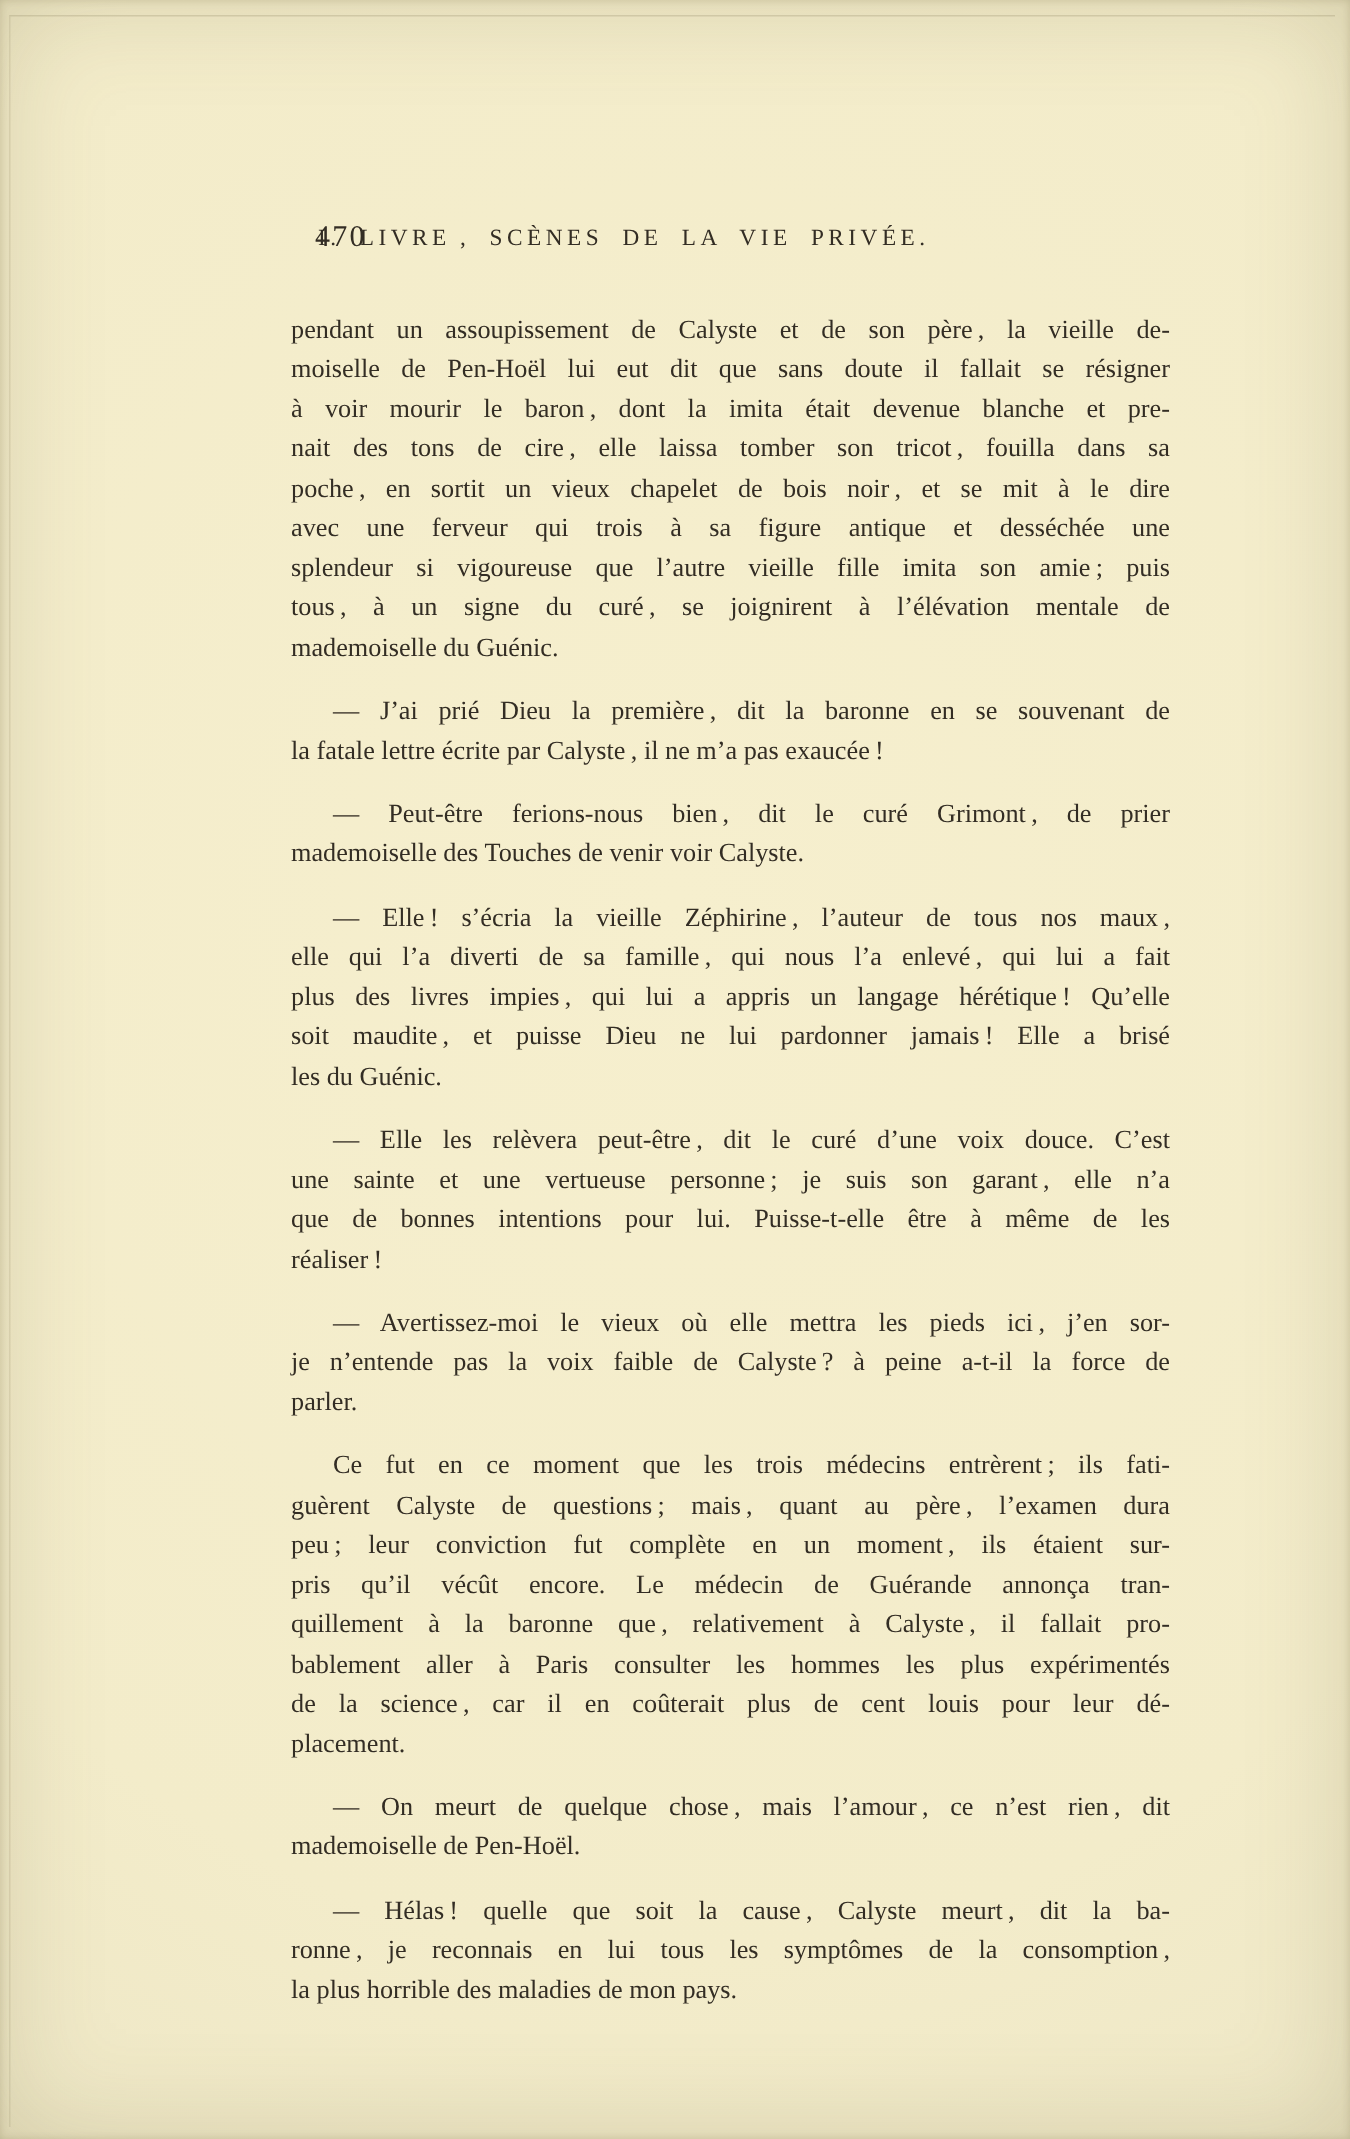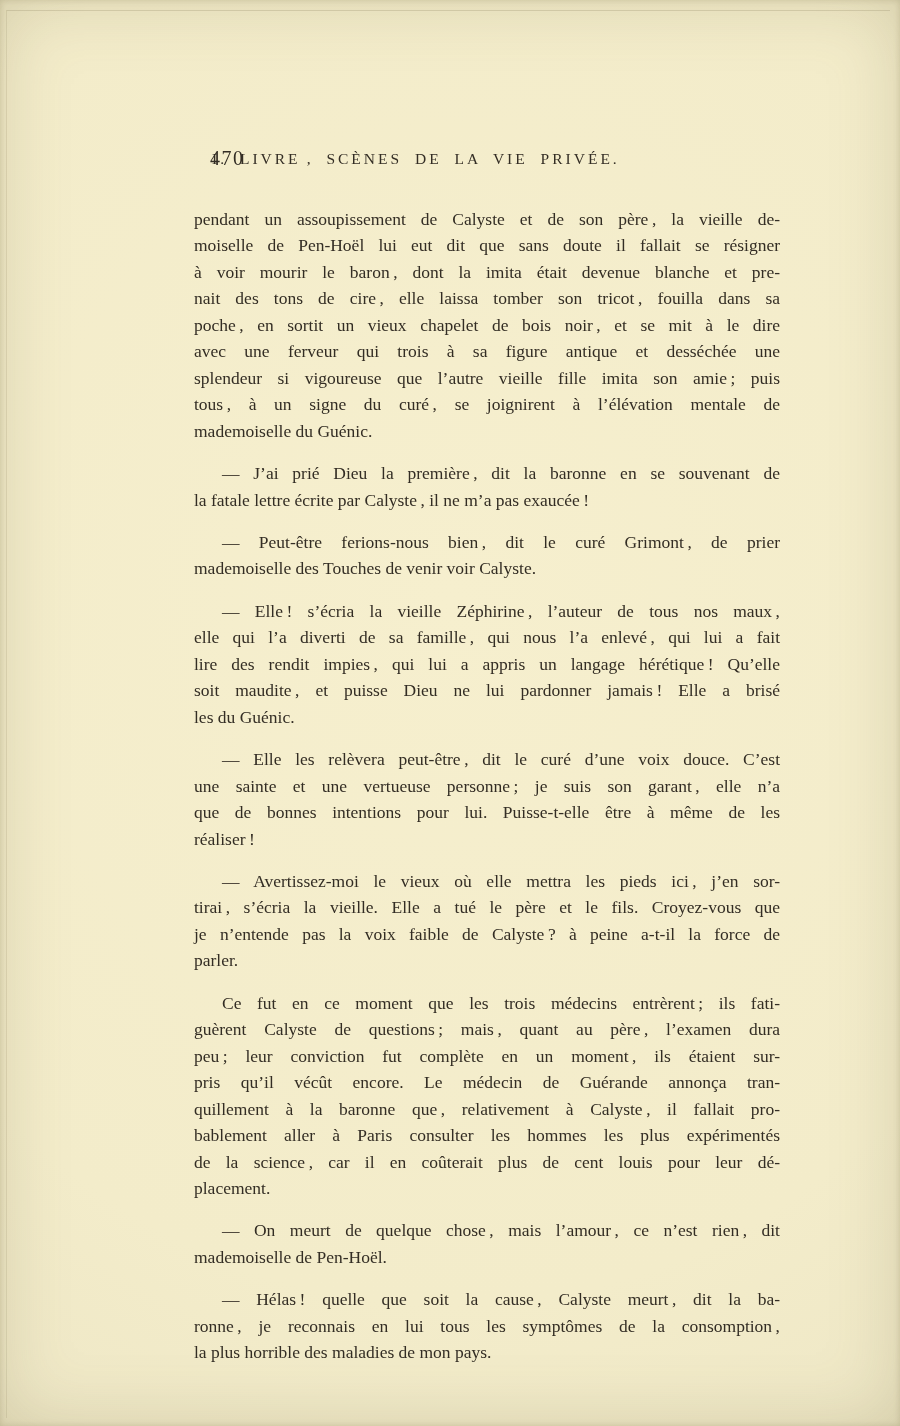--- a/index.html
+++ b/index.html
@@ -92,33 +92,32 @@
         <span class="line first">— J’ai prié Dieu la première , dit la baronne en se souvenant de</span>
         <span class="line last">la fatale lettre écrite par Calyste , il ne m’a pas exaucée !</span>
       </p>
       <p class="para indent">
         <span class="line first">— Peut-être ferions-nous bien , dit le curé Grimont , de prier</span>
         <span class="line last">mademoiselle des Touches de venir voir Calyste.</span>
       </p>
       <p class="para indent">
         <span class="line first">— Elle ! s’écria la vieille Zéphirine , l’auteur de tous nos maux ,</span>
         <span class="line">elle qui l’a diverti de sa famille , qui nous l’a enlevé , qui lui a fait</span>
-        <span class="line">lire des rendit impies , qui lui a appris un langage hérétique ! Qu’elle</span>
+        <span class="line">plus des livres impies , qui lui a appris un langage hérétique ! Qu’elle</span>
         <span class="line">soit maudite , et puisse Dieu ne lui pardonner jamais ! Elle a brisé</span>
         <span class="line last">les du Guénic.</span>
       </p>
       <p class="para indent">
         <span class="line first">— Elle les relèvera peut-être , dit le curé d’une voix douce. C’est</span>
         <span class="line">une sainte et une vertueuse personne ; je suis son garant , elle n’a</span>
         <span class="line">que de bonnes intentions pour lui. Puisse-t-elle être à même de les</span>
         <span class="line last">réaliser !</span>
       </p>
       <p class="para indent">
         <span class="line first">— Avertissez-moi le vieux où elle mettra les pieds ici , j’en sor-</span>
-        <span class="line">tirai , s’écria la vieille. Elle a tué le père et le fils. Croyez-vous que</span>
         <span class="line">je n’entende pas la voix faible de Calyste ? à peine a-t-il la force de</span>
         <span class="line last">parler.</span>
       </p>
       <p class="para indent">
         <span class="line first">Ce fut en ce moment que les trois médecins entrèrent ; ils fati-</span>
         <span class="line">guèrent Calyste de questions ; mais , quant au père , l’examen dura</span>
         <span class="line">peu ; leur conviction fut complète en un moment , ils étaient sur-</span>
         <span class="line">pris qu’il vécût encore. Le médecin de Guérande annonça tran-</span>
         <span class="line">quillement à la baronne que , relativement à Calyste , il fallait pro-</span>
         <span class="line">bablement aller à Paris consulter les hommes les plus expérimentés</span>

